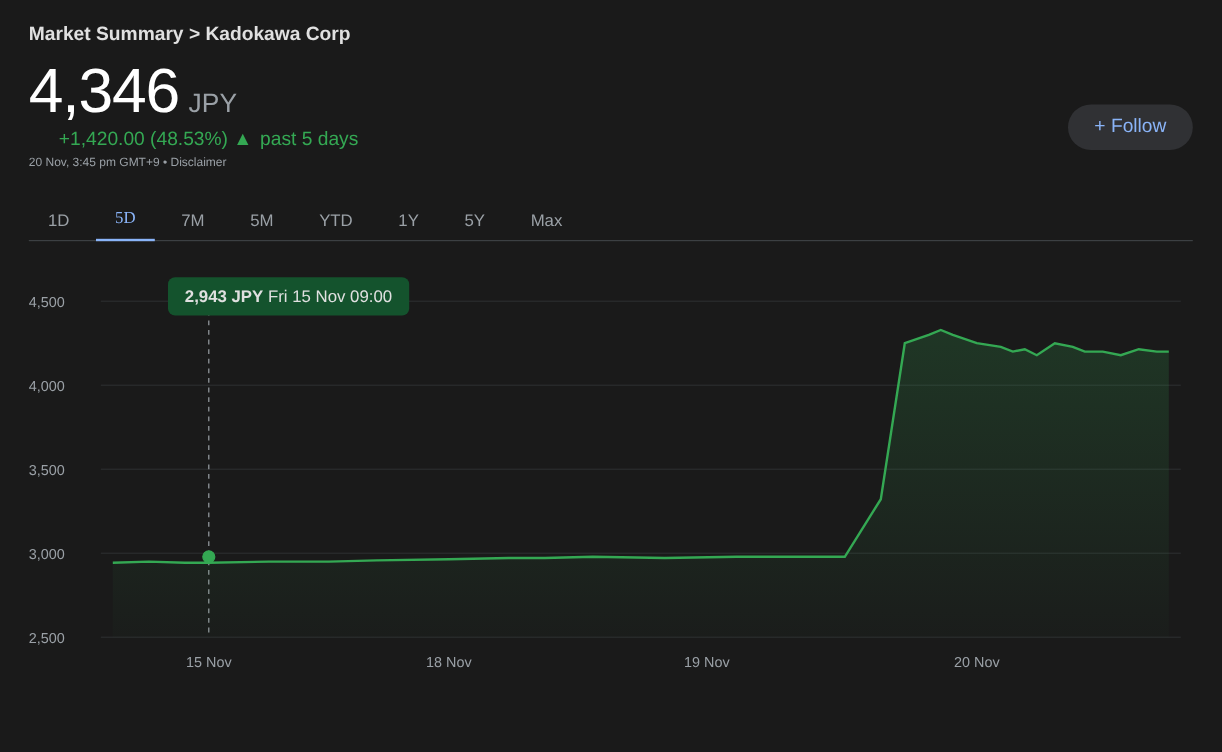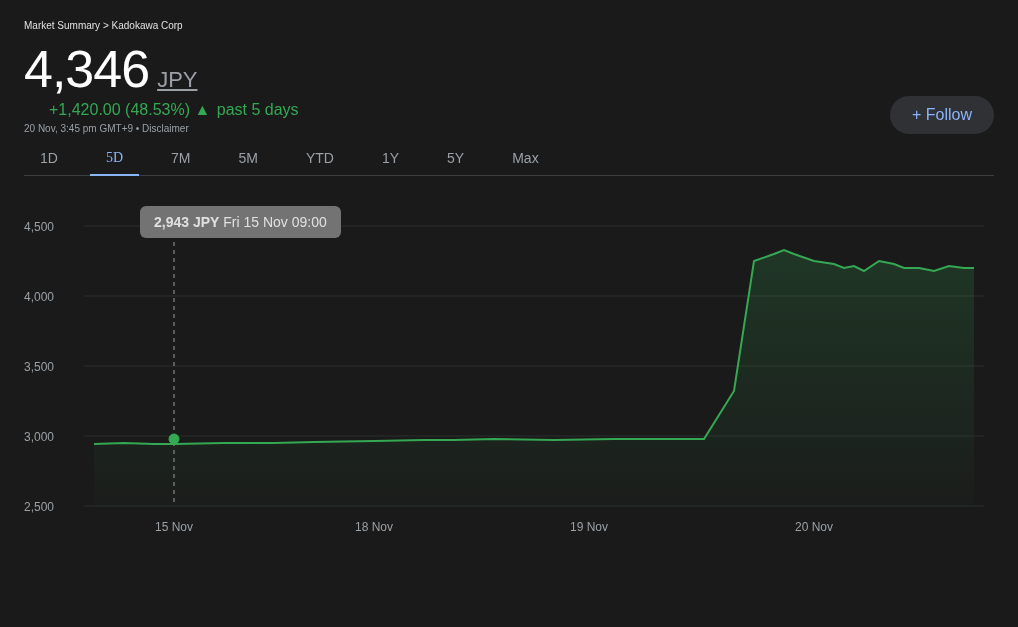--- a/index.html
+++ b/index.html
@@ -8,47 +8,47 @@
       color: #e0e0e0;
       font-family: Arial, sans-serif;
       width: 1018px;
       height: 627px;
       overflow: hidden;
     }
     .container {
       padding: 20px 24px 10px 24px;
     }
     .breadcrumb {
-      font-size: 10px;
+      font-size: 16px;
       color: #9aa0a6;
       margin-bottom: 8px;
+      font-weight: bold;
     }
     .breadcrumb span { color: #e0e0e0; }
     .price-row {
       display: flex;
-      align-items: flex-end;
+      align-items: center;
       justify-content: space-between;
       gap: 21px;
     }
     .price-left {}
     .price-main {
       display: flex;
       align-items: baseline;
       gap: 8px;
     }
     .price-value {
       font-size: 52px;
       font-weight: 400;
       color: #ffffff;
       letter-spacing: -1px;
     }
     .price-currency {
       font-size: 22px;
       color: #9aa0a6;
-      text-decoration: underline;
     }
     .follow-btn {
       background: #303134;
       border: none;
       border-radius: 24px;
       color: #8ab4f8;
       font-size: 16px;
       padding: 10px 22px;
       cursor: pointer;
       display: flex;
@@ -70,22 +70,22 @@
       font-size: 10px;
       color: #9aa0a6;
       margin-top: 4px;
     }
     .timestamp a {
       color: #9aa0a6;
       text-decoration: none;
     }
     .tabs {
       display: flex;
-      gap: 16px;
-      margin-top: 8px;
+      gap: 6px;
+      margin-top: 26px;
       border-bottom: 1px solid #3c4043;
     }
     .tab {
       padding: 8px 16px;
       font-size: 14px;
       color: #9aa0a6;
       cursor: pointer;
       border-bottom: 2px solid transparent;
       margin-bottom: -1px;
     }
@@ -97,21 +97,21 @@
     .chart-area {
       position: relative;
       margin-top: 10px;
       padding: 0 24px;
       height: 360px;
     }
     .tooltip-box {
       position: absolute;
       top: 10px;
       left: 140px;
-      background: #737373;
+      background: #14532d;
       border-radius: 6px;
       padding: 8px 14px;
       font-size: 14px;
       color: #e0e0e0;
       z-index: 10;
       white-space: nowrap;
     }
     .tooltip-price { font-weight: bold; }
     .chart-svg {
       width: 100%;

